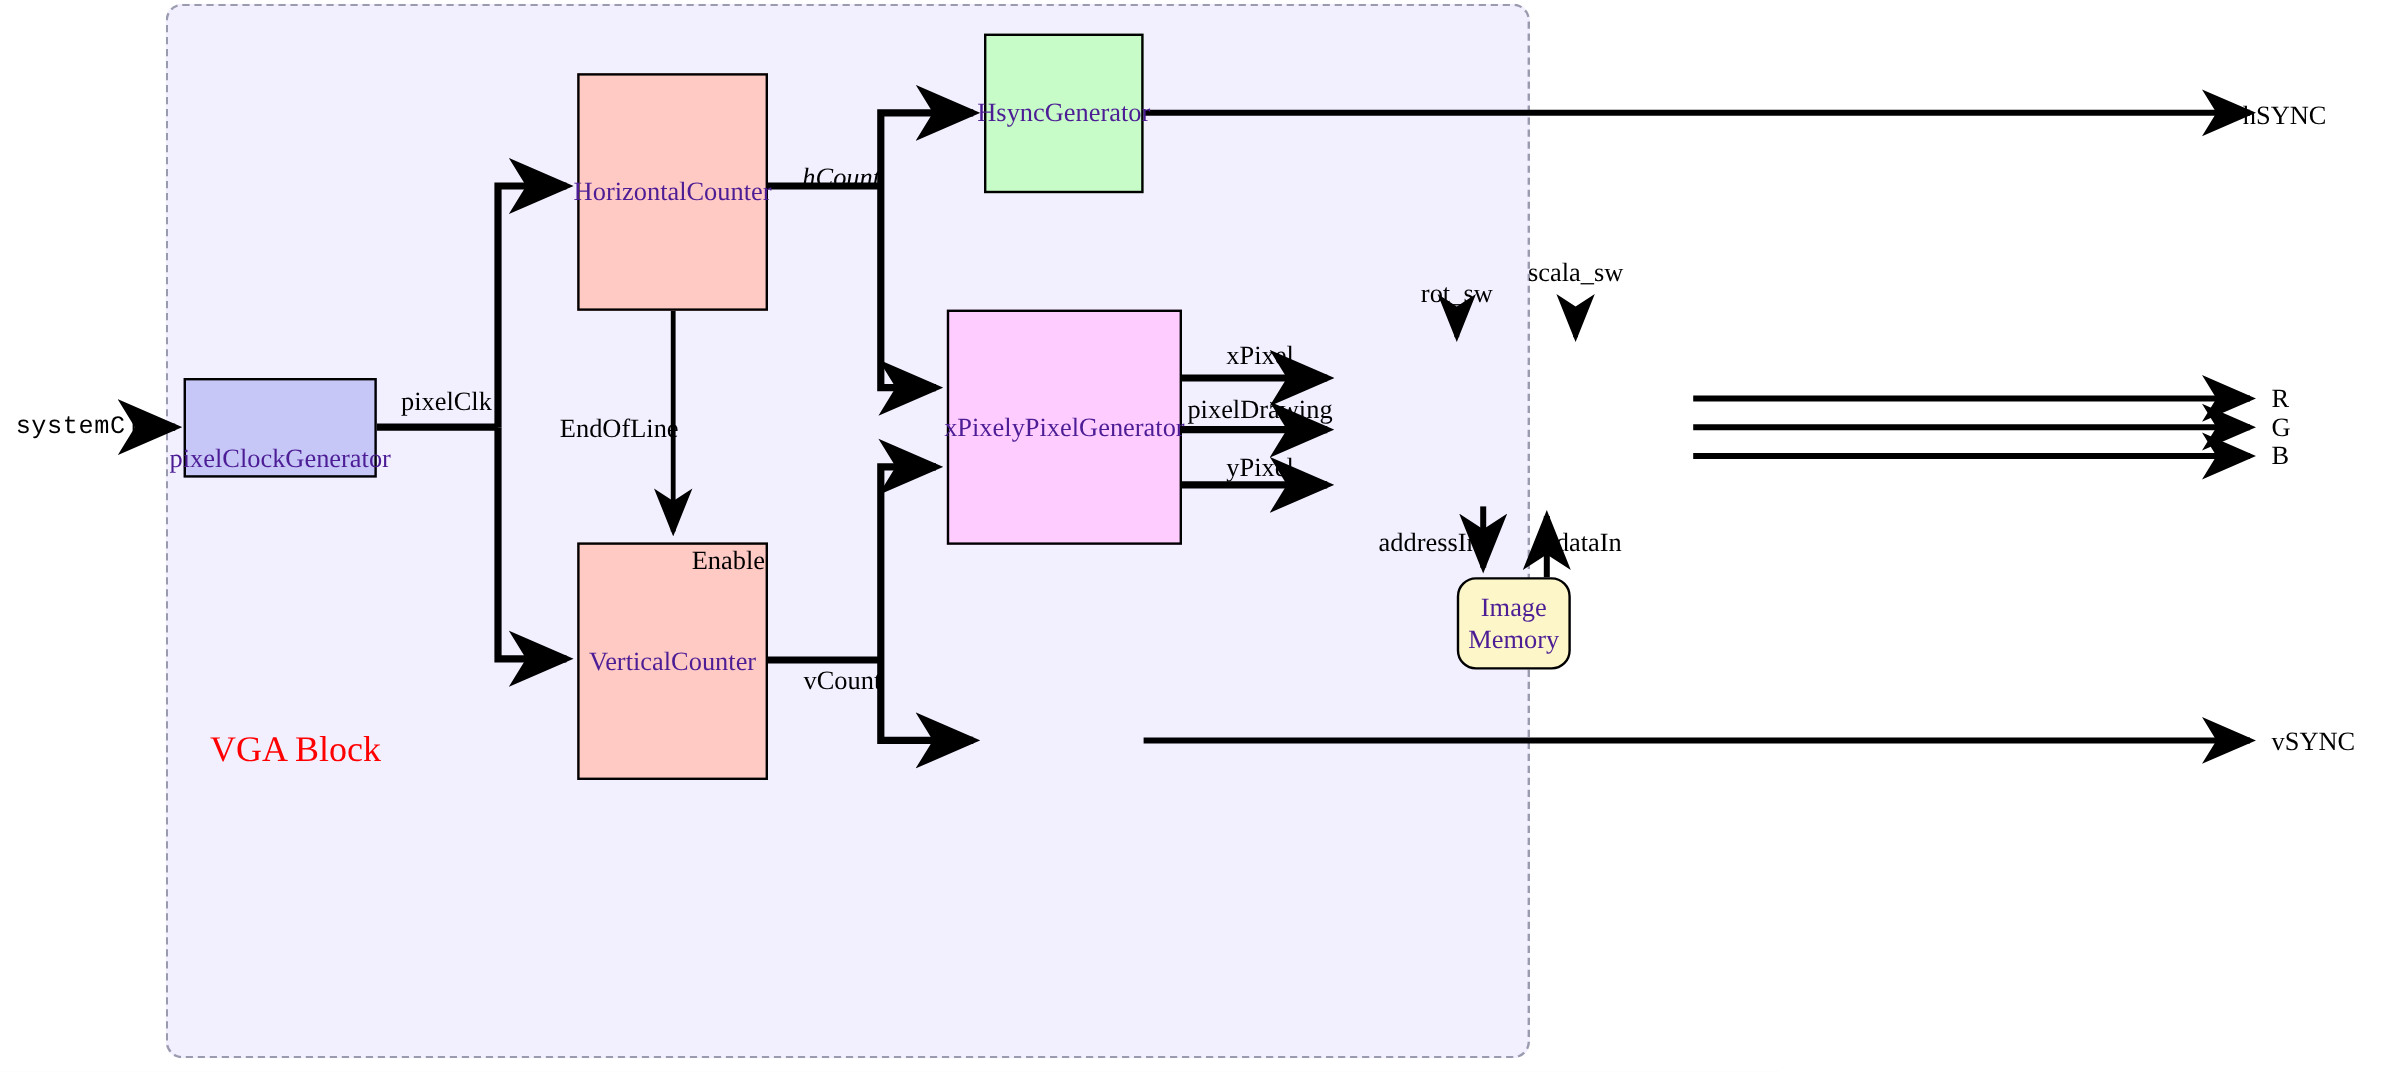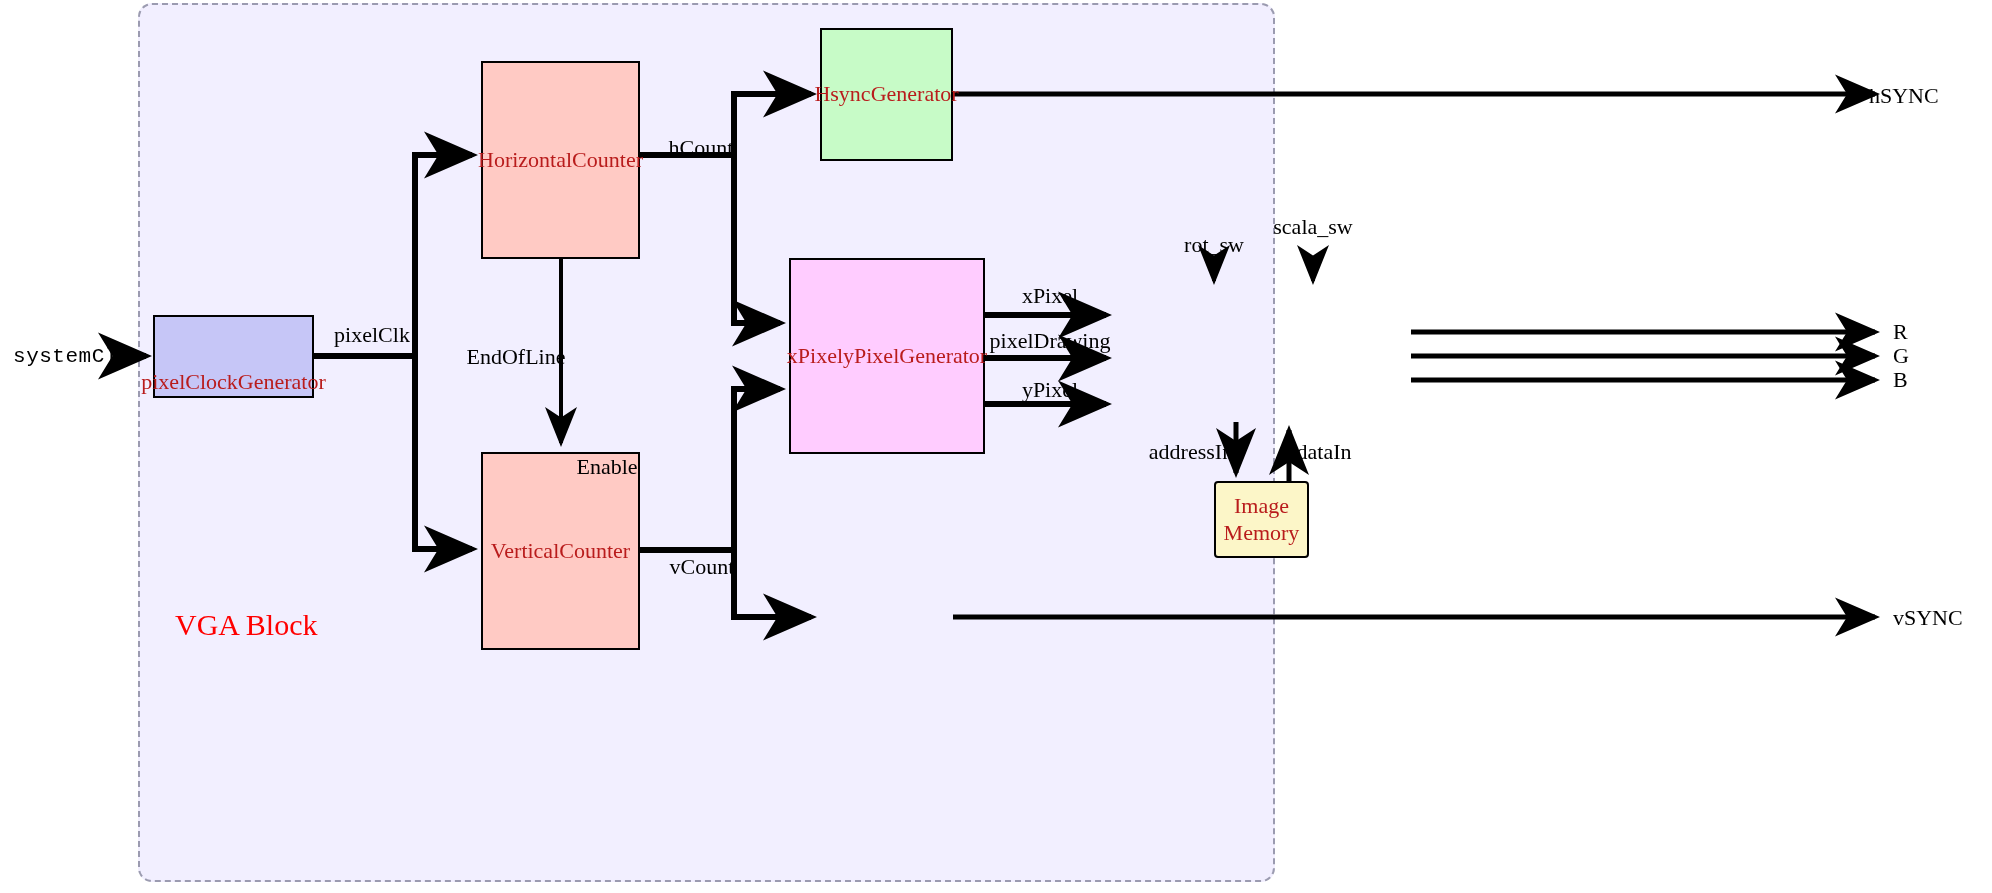--- a/index.html
+++ b/index.html
@@ -34,24 +34,24 @@
   }
   .blk {
     position: absolute;
     box-sizing: border-box;
     border: 2px solid #000000;
     display: flex;
     align-items: center;
     justify-content: center;
     text-align: center;
     font-size: 22px;
-    color: #b91c1c;
+    color: #4c1d95;
     line-height: 1.22;
   }
-  .blk.rounded { border-radius: 4px; }
+  .blk.rounded { border-radius: 16px; }
   .lbl {
     position: absolute;
     font-size: 22px;
     color: #000000;
     white-space: nowrap;
     line-height: 1;
   }
   .lbl.mono {
     font-family: "Liberation Mono", "DejaVu Sans Mono", monospace;
     font-size: 21px;
@@ -157,21 +157,21 @@
 
   <div class="blk rounded" style="left:1214px; top:481px; width:95px; height:77px; background:#fcf6c8;">
     <span style="white-space:pre-line;">Image
 Memory</span>
   </div>
 
   <div class="lbl mono center" style="left:72px; top:346px;">systemClk</div>
 
   <div class="lbl center" style="left:372px; top:324px;">pixelClk</div>
 
-  <div class="lbl center" style="left:701px; top:137px;">hCount</div>
+  <div class="lbl center" style="left:701px; top:137px;font-style:italic;">hCount</div>
 
   <div class="lbl center" style="left:516px; top:346px;">EndOfLine</div>
 
   <div class="lbl center" style="left:702px; top:556px;">vCount</div>
 
   <div class="lbl center" style="left:1050px; top:285px;">xPixel</div>
 
   <div class="lbl center" style="left:1050px; top:330px;">pixelDrawing</div>
 
   <div class="lbl center" style="left:1050px; top:379px;">yPixel</div>

